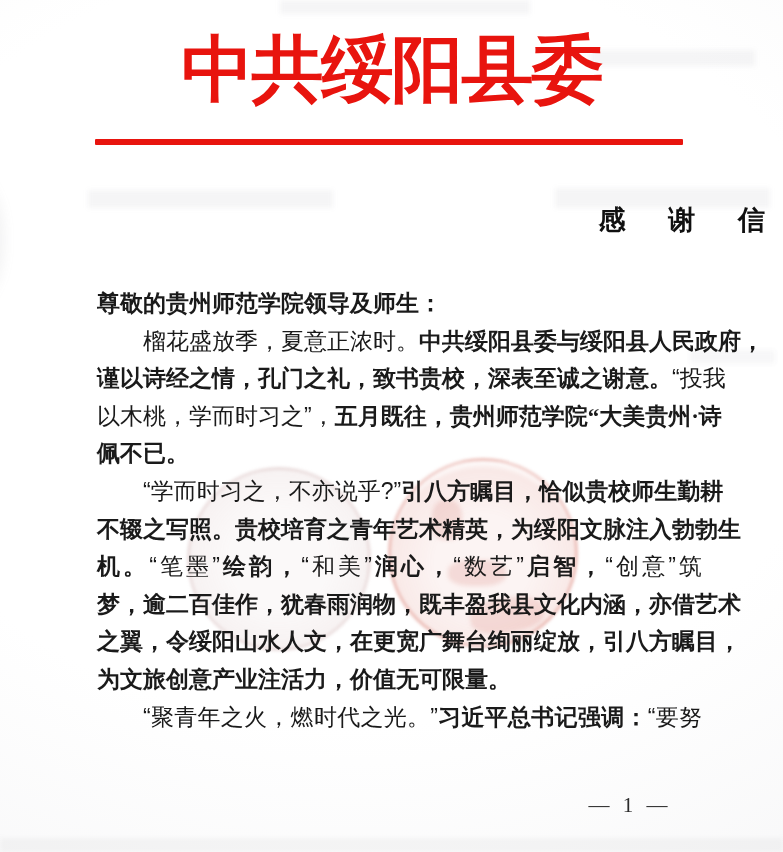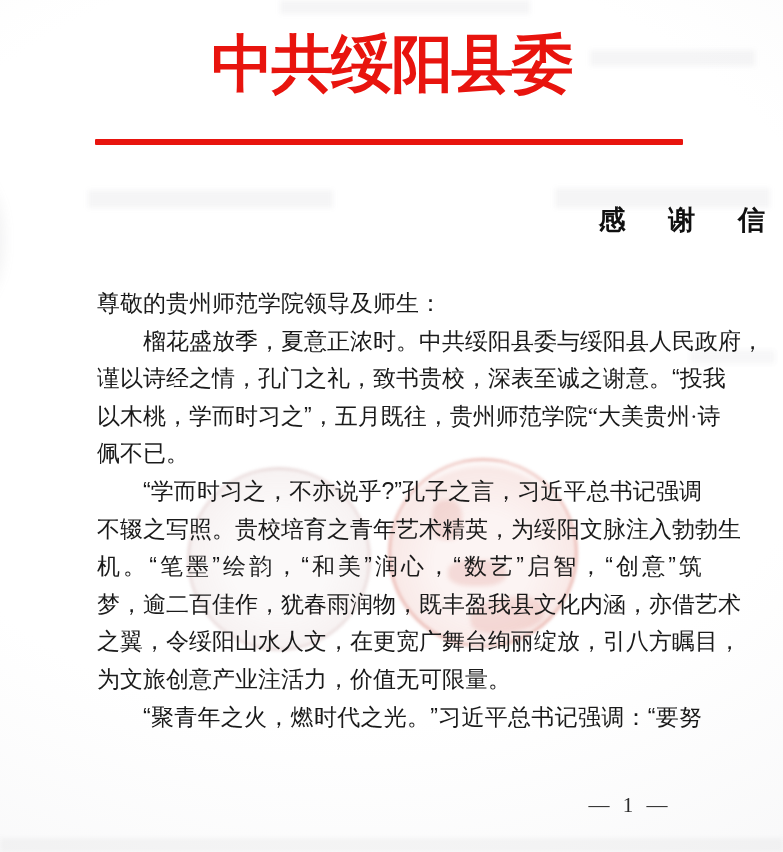--- a/index.html
+++ b/index.html
@@ -11,21 +11,21 @@
       radial-gradient(ellipse 900px 700px at 45% 40%, #ffffff 55%, #f6f6f7 100%),
       #fafafa;
     overflow: hidden;
     font-family: "Liberation Serif", "DejaVu Serif", serif;
     color: #161616;
   }
   
   .org-title {
     position: absolute; left: 0; top: 22px; width: 783px;
     text-align: center;
-    font-size: 62px; font-weight: 700; letter-spacing: -2px;
+    font-size: 72px; font-weight: 700; letter-spacing: -2px;
     color: #e8140e;
     font-family: "Liberation Serif", "DejaVu Serif", serif;
     white-space: nowrap;
   }
   .red-rule {
     position: absolute; left: 95px; top: 139px;
     width: 588px; height: 6px;
     background: #e8140e; border-radius: 1px;
   }
   
@@ -43,21 +43,21 @@
   }
   .body-line {
     height: 37.6px; line-height: 37.6px;
     font-size: 23px;
     text-align: justify; text-align-last: justify;
     white-space: nowrap;
     color: #1a1a1a;
   }
   .body-line.no-justify { text-align: left; text-align-last: left; }
   .body-line.indent { padding-left: 46px; }
-  .seg-regular { font-family: "Liberation Serif", "DejaVu Serif", serif; font-weight: 400; }
+  .seg-regular { font-family: "Liberation Serif", "DejaVu Serif", serif; font-weight: 700; }
   .seg-bold { font-family: "Liberation Sans", "DejaVu Sans", sans-serif; font-weight: 400; }
   
   .page-number {
     position: absolute; left: 540px; top: 793px; width: 180px;
     text-align: center;
     font-size: 21px; letter-spacing: 4px; color: #2b2b2b;
   }
   
   .stamp {
     position: absolute; border-radius: 50%;
@@ -121,21 +121,21 @@
   <div class="red-rule"></div>
 
   <h1 class="doc-title">感 谢 信</h1>
 
   <div class="letter-body" id="letter-body">
       <div class="body-line no-justify"><span class="seg-regular">尊敬的贵州师范学院领导及师生：</span></div>
       <div class="body-line indent"><span class="seg-bold">榴花盛放季，夏意正浓时。</span><span class="seg-regular">中共绥阳县委与绥阳县人民政府，</span></div>
       <div class="body-line"><span class="seg-regular">谨以诗经之情，孔门之礼，致书贵校，深表至诚之谢意。</span><span class="seg-bold">“投我</span></div>
       <div class="body-line"><span class="seg-bold">以木桃，学而时习之”，</span><span class="seg-regular">五月既往，贵州师范学院“大美贵州·诗</span></div>
       <div class="body-line no-justify"><span class="seg-regular">佩不已。</span></div>
-      <div class="body-line indent"><span class="seg-bold">“学而时习之，不亦说乎?”</span><span class="seg-regular">孔子之言，习近平总书记强调</span></div>
+      <div class="body-line indent"><span class="seg-bold">“学而时习之，不亦说乎?”</span><span class="seg-regular">引八方瞩目，恰似贵校师生勤耕</span></div>
       <div class="body-line"><span class="seg-regular">不辍之写照。贵校培育之青年艺术精英，为绥阳文脉注入勃勃生</span></div>
       <div class="body-line"><span class="seg-regular">机。</span><span class="seg-bold">“笔墨”</span><span class="seg-regular">绘韵，</span><span class="seg-bold">“和美”</span><span class="seg-regular">润心，</span><span class="seg-bold">“数艺”</span><span class="seg-regular">启智，</span><span class="seg-bold">“创意”</span><span class="seg-bold">筑</span></div>
       <div class="body-line"><span class="seg-regular">梦，逾二百佳作，犹春雨润物，既丰盈我县文化内涵，亦借艺术</span></div>
       <div class="body-line"><span class="seg-regular">之翼，令绥阳山水人文，在更宽广舞台绚丽绽放，引八方瞩目，</span></div>
       <div class="body-line no-justify"><span class="seg-regular">为文旅创意产业注活力，价值无可限量。</span></div>
       <div class="body-line indent"><span class="seg-bold">“聚青年之火，燃时代之光。”</span><span class="seg-regular">习近平总书记强调：</span><span class="seg-bold">“要努</span></div>
     </div>
 
   <div class="page-number">— 1 —</div>
 

